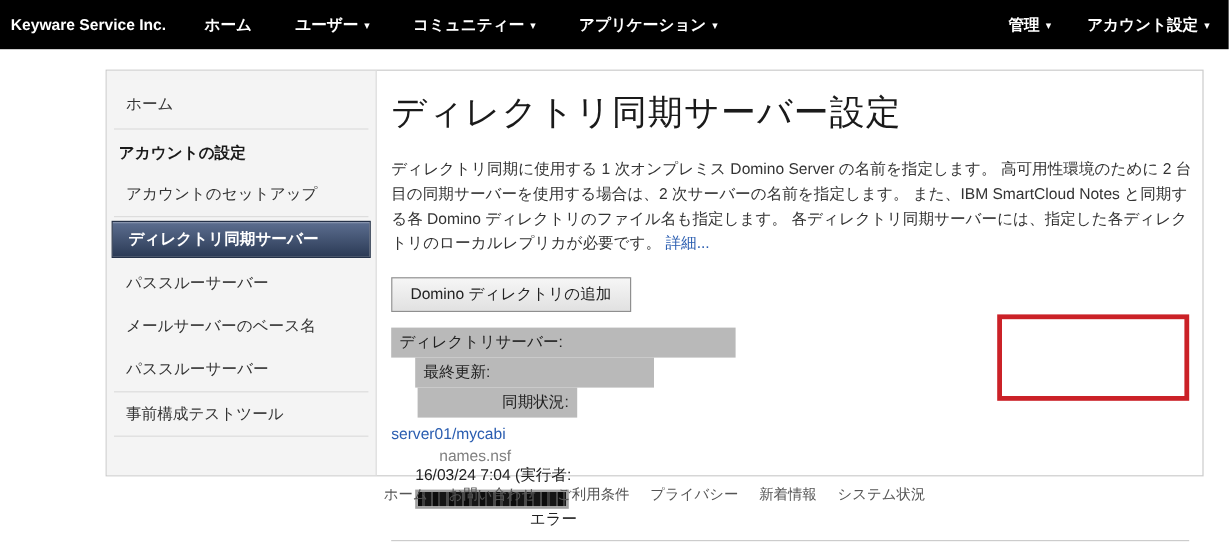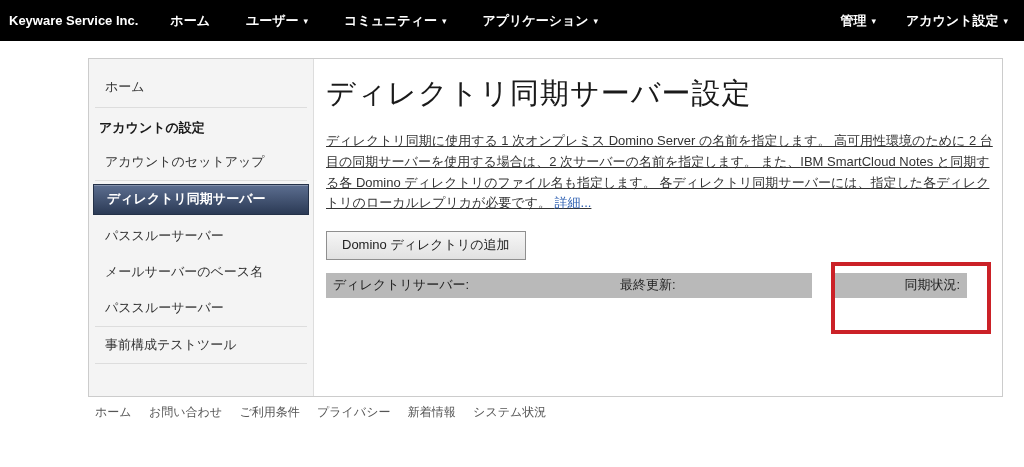--- a/index.html
+++ b/index.html
@@ -74,46 +74,45 @@
     font-weight: 500;
     color: #1a1a1a;
     letter-spacing: 1px;
   }
   .desc {
     margin-top: 17px;
     width: 672px;
     font-size: 13px;
     line-height: 1.6;
     color: #333333;
-    text-decoration: underline;
   }
   .link { color: #2a5db0; text-decoration: none; cursor: pointer; }
 
   .add-btn {
     margin-top: 17px;
     font-family: inherit;
     font-size: 13px;
     color: #222222;
     background: linear-gradient(#f6f6f6, #e1e1e1);
     border: 1px solid #8f8f8f;
     padding: 4px 15px 5px 15px;
     cursor: pointer;
   }
 
   
   .table-wrap { margin-top: 13px; position: relative; width: 665px; }
-  .thead, .trow { display: flex; }
+  .thead, .trow { display: flex; flex-direction: column; }
   .th {
     background: #b9b9b9;
     color: #222222;
     font-size: 13px;
     padding: 3px 7px 4px 7px;
   }
   .c1 { width: 287px; }
-  .c2 { width: 199px; margin-left: 0; }
+  .c2 { width: 199px; margin-left: 20px; }
   .c3 { width: 133px; margin-left: 22px; text-align: right; }
   .trow { padding: 6px 0 8px 0; border-bottom: 1px solid #cccccc; }
   .td { font-size: 13px; color: #222222; }
   .server-link { font-size: 13px; }
   .dir-file { font-size: 13px; color: #808080; margin-left: 40px; margin-top: 3px; }
   .redacted {
     width: 128px; height: 16px;
     margin-top: 3px;
     border: 2px solid #a0a0a0;
     background: repeating-linear-gradient(90deg,
@@ -125,20 +124,21 @@
     width: 160px; height: 72px;
     border: 4px solid #cb2127;
     pointer-events: none;
   }
 
   
   .footer {
     position: absolute;
     left: 88px; top: 404px;
     width: 915px;
+    text-align: center;
     font-size: 12px;
     color: #555555;
   }
   .foot-link { margin: 0 7px; cursor: pointer; white-space: nowrap; }
 </style>
 </head>
 <body>
 
 <div class="topbar">
   <span class="brand">Keyware Service Inc.</span>
@@ -177,20 +177,33 @@
 
     <div class="desc"><span>ディレクトリ同期に使用する 1 次オンプレミス Domino Server の名前を指定します。 高可用性環境のために 2 台目の同期サーバーを使用する場合は、2 次サーバーの名前を指定します。 また、IBM SmartCloud Notes と同期する各 Domino ディレクトリのファイル名も指定します。 各ディレクトリ同期サーバーには、指定した各ディレクトリのローカルレプリカが必要です。 </span><a class="link">詳細...</a></div>
 
     <button class="add-btn">Domino ディレクトリの追加</button>
 
     <div class="table-wrap">
       <div class="thead">
         <div class="th c1">ディレクトリサーバー:</div>
         <div class="th c2">最終更新:</div>
         <div class="th c3">同期状況:</div>
+      </div>
+      <div class="trow">
+        <div class="td c1">
+          <a class="link server-link">server01/mycabi</a>
+          <div class="dir-file">names.nsf</div>
+        </div>
+        <div class="td c2">
+          <div>16/03/24 7:04 (実行者:</div>
+          <div class="redacted"></div>
+        </div>
+        <div class="td c3">
+          <div>エラー</div>
+        </div>
       </div>
       <div class="red-box"></div>
     </div>
   </div>
 </div>
 
 <div class="footer">
   <span class="foot-link">ホーム</span>
   <span class="foot-link">お問い合わせ</span>
   <span class="foot-link">ご利用条件</span>

